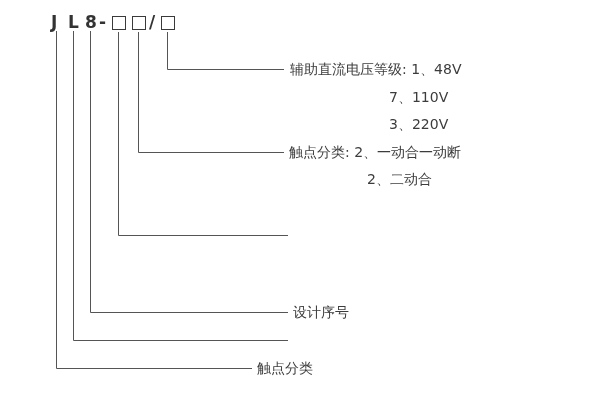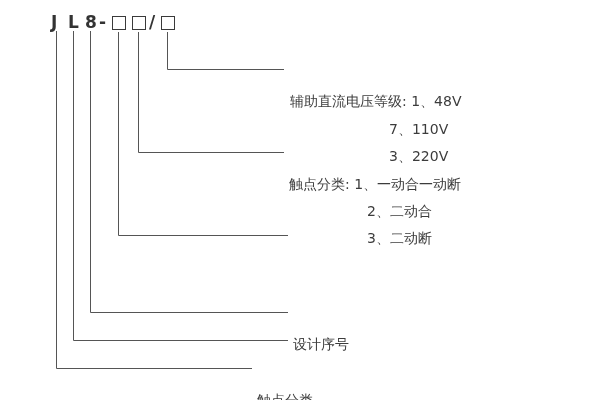--- a/index.html
+++ b/index.html
@@ -40,21 +40,20 @@
     fill: none;
     stroke: #555555;
     stroke-width: 1;
   }
   .lbl {
     position: absolute;
     font-size: 14px;
     line-height: 16px;
     color: #3c3c3c;
     white-space: nowrap;
-    margin-top: 32px;
   }
 </style>
 </head>
 <body>
 
 <div class="page">
 
   <span class="mc" style="left:51px; top:13px">J</span>
   <span class="mc" style="left:68px; top:13px">L</span>
   <span class="mc" style="left:85px; top:13px">8</span>
@@ -70,21 +69,20 @@
     <path d="M118.5 32 L118.5 235.5 L288 235.5"></path>
     <path d="M90.5 31 L90.5 312.5 L288 312.5"></path>
     <path d="M73.5 31 L73.5 340.5 L288 340.5"></path>
     <path d="M56.5 31 L56.5 368.5 L252 368.5"></path>
   </svg>
 
   <div class="lbl" style="left:290px; top:61px">辅助直流电压等级: 1、48V</div>
   <div class="lbl" style="left:389px; top:89px">7、110V</div>
   <div class="lbl" style="left:389px; top:116px">3、220V</div>
 
-  <div class="lbl" style="left:289px; top:144px">触点分类: 1、一动合一动断</div>
+  <div class="lbl" style="left:289px; top:144px">触点分类: 2、一动合一动断</div>
   <div class="lbl" style="left:367px; top:171px">2、二动合</div>
-  <div class="lbl" style="left:367px; top:198px">3、二动断</div>
 
 
   <div class="lbl" style="left:293px; top:304px">设计序号</div>
   <div class="lbl" style="left:257px; top:360px">触点分类</div>
 
 </div>
 
 </body></html>

